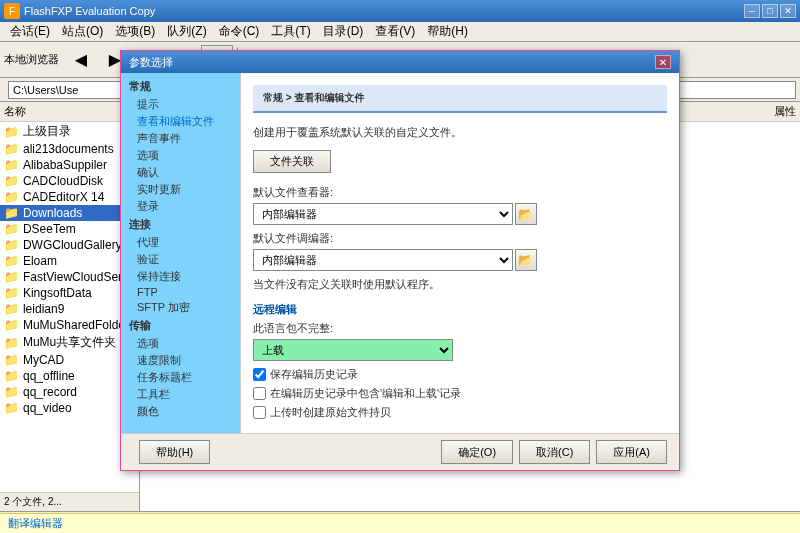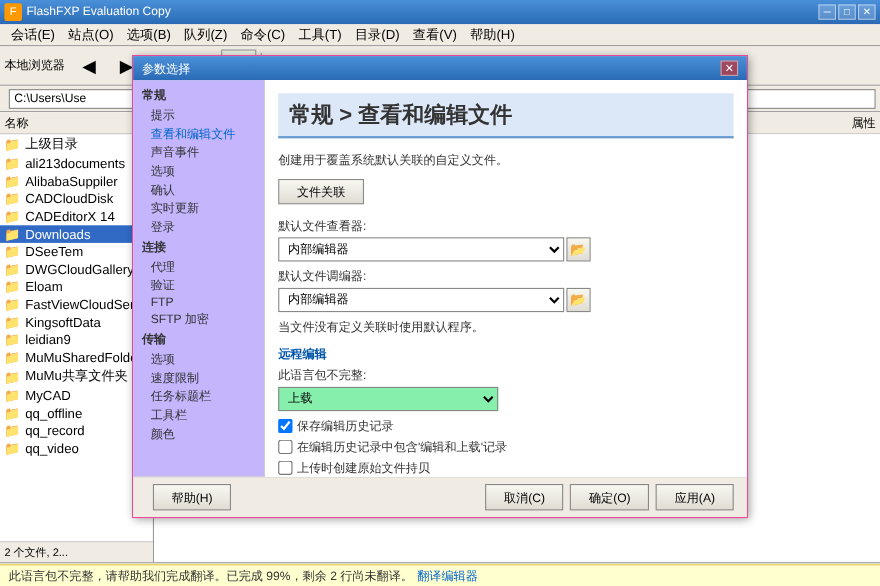--- a/index.html
+++ b/index.html
@@ -144,41 +144,41 @@
       font-size: 11px;
     }
     .dialog-title .title-text { flex: 1; }
     .dialog-title .close-btn { width: 16px; height: 14px; border: 1px solid rgba(255,255,255,0.5); display: flex; align-items: center; justify-content: center; cursor: pointer; font-size: 10px; color: white; background: rgba(200,50,50,0.7); }
 
     .dialog-body { display: flex; height: 360px; }
 
     
     .dialog-nav {
       width: 120px;
-      background: #c4b5fd;
+      background: #7dd3fc;
       border-right: 1px solid #ccc;
       overflow-y: auto;
       padding: 4px 0;
     }
     .nav-section { padding: 2px 8px; font-weight: bold; color: #333; font-size: 11px; cursor: pointer; }
     .nav-item { padding: 1px 16px; color: #333; font-size: 11px; cursor: pointer; }
     .nav-item.active { color: #0066cc; }
 
     
     .dialog-content {
       flex: 1;
       padding: 12px;
       overflow-y: auto;
       background: white;
     }
     .content-header {
       background: #dce8f8;
       padding: 6px 10px;
       margin-bottom: 12px;
-      font-size: 20px;
+      font-size: 10px;
       font-weight: bold;
       color: #333;
       border-bottom: 2px solid #6699cc;
     }
     .content-desc { color: #333; margin-bottom: 10px; font-size: 11px; }
 
     .btn-assoc {
       display: inline-block;
       padding: 3px 16px;
       background: linear-gradient(to bottom, #f8f8f0, #e0dcd4);
@@ -411,20 +411,21 @@
         <div class="nav-item">提示</div>
         <div class="nav-item active">查看和编辑文件</div>
         <div class="nav-item">声音事件</div>
         <div class="nav-item">选项</div>
         <div class="nav-item">确认</div>
         <div class="nav-item">实时更新</div>
         <div class="nav-item">登录</div>
         <div class="nav-section">连接</div>
         <div class="nav-item">代理</div>
         <div class="nav-item">验证</div>
+        <div class="nav-item">保持连接</div>
         <div class="nav-item">FTP</div>
         <div class="nav-item">SFTP 加密</div>
         <div class="nav-section">传输</div>
         <div class="nav-item">选项</div>
         <div class="nav-item">速度限制</div>
         <div class="nav-item">任务标题栏</div>
         <div class="nav-item">工具栏</div>
         <div class="nav-item">颜色</div>
 
       </div>
@@ -474,25 +475,24 @@
           <input type="checkbox" id="chk4" style="">
           <label for="chk4" class="checkbox-label">上传时创建原始文件持贝</label>
         </div>
       </div>
     </div>
 
     <div class="dialog-footer">
       <div class="footer-left">
         <button class="footer-btn">帮助(H)</button>
       </div>
+      <button class="footer-btn">确定(O)</button>
       <button class="footer-btn">取消(C)</button>
-      <button class="footer-btn">确定(O)</button>
       <button class="footer-btn">应用(A)</button>
     </div>
   </div>
 </div>
 
 <div style="position:absolute;bottom:0;left:0;right:0;">
   <div class="translation-bar">
-    <span>此语言包不完整，请帮助我们完成翻译。已完成 99%，剩余 2 行尚未翻译。</span>
     <span class="trans-link">翻译编辑器</span>
   </div>
 </div>
 
 </body></html>

